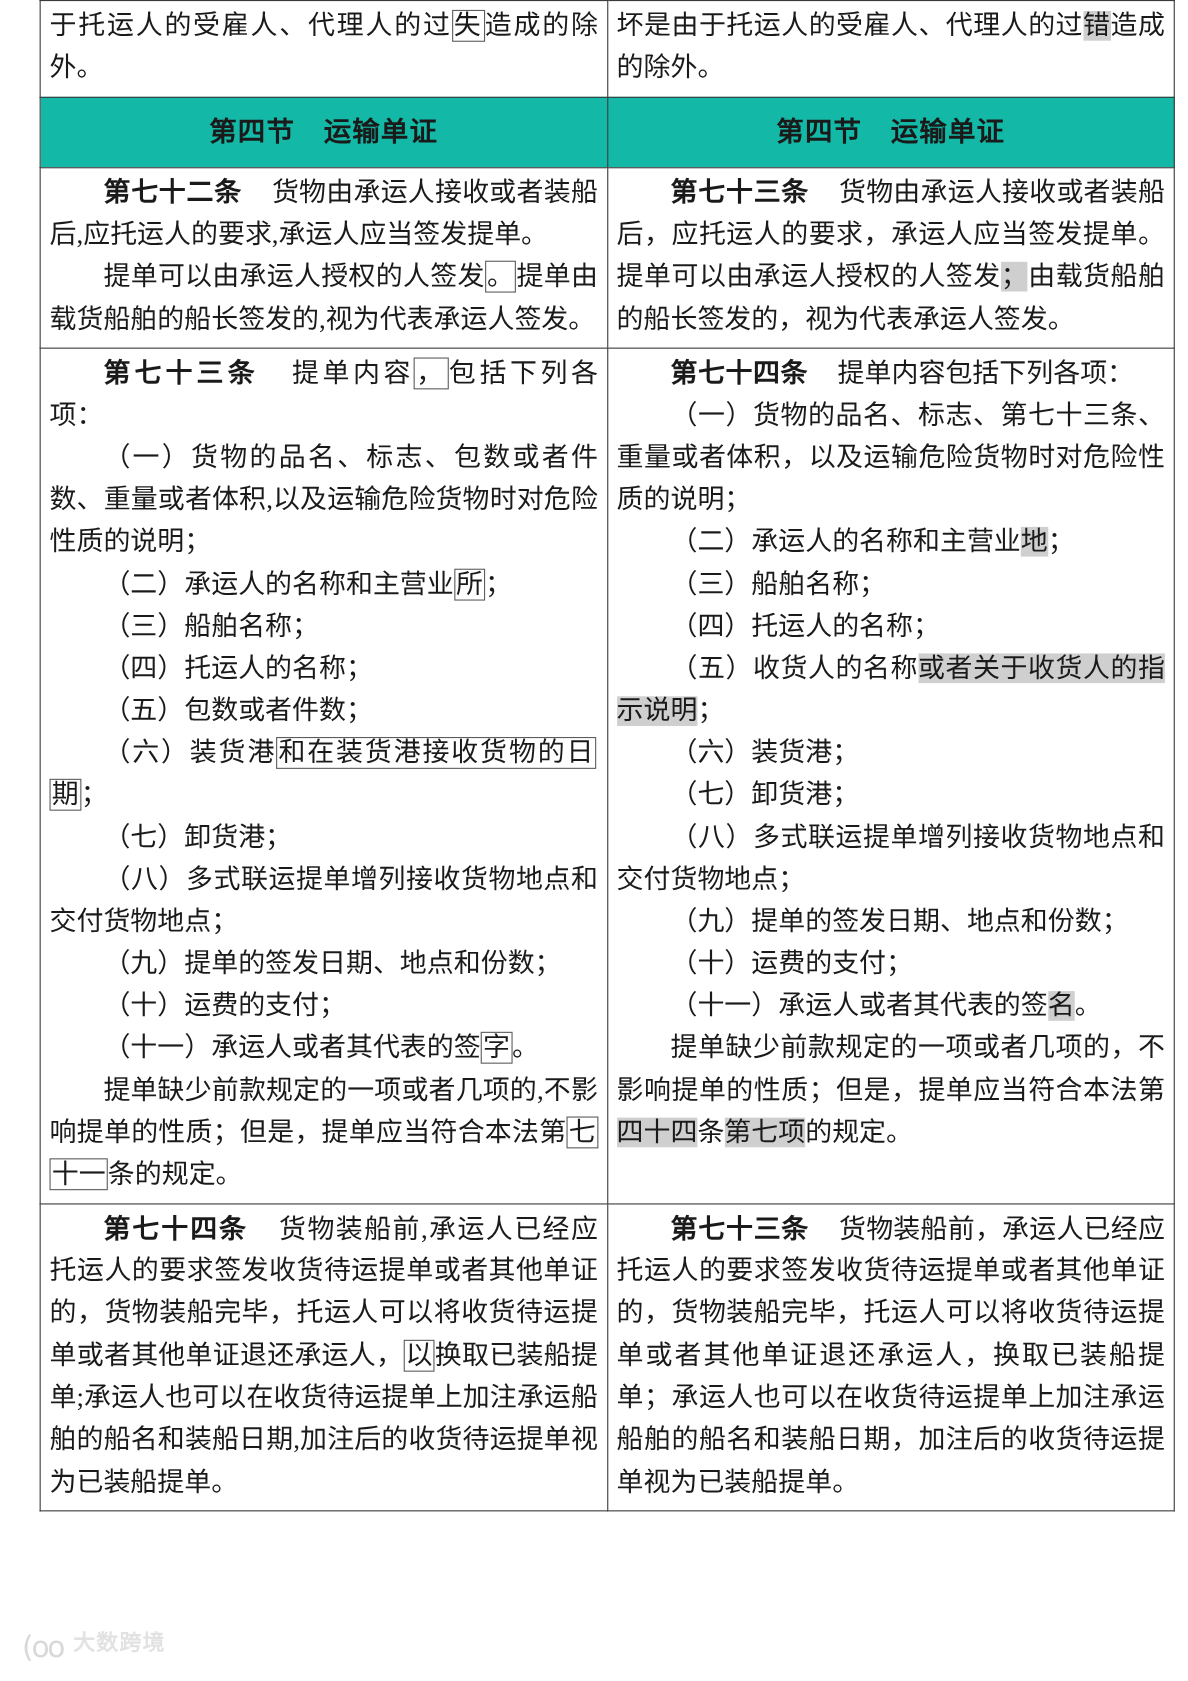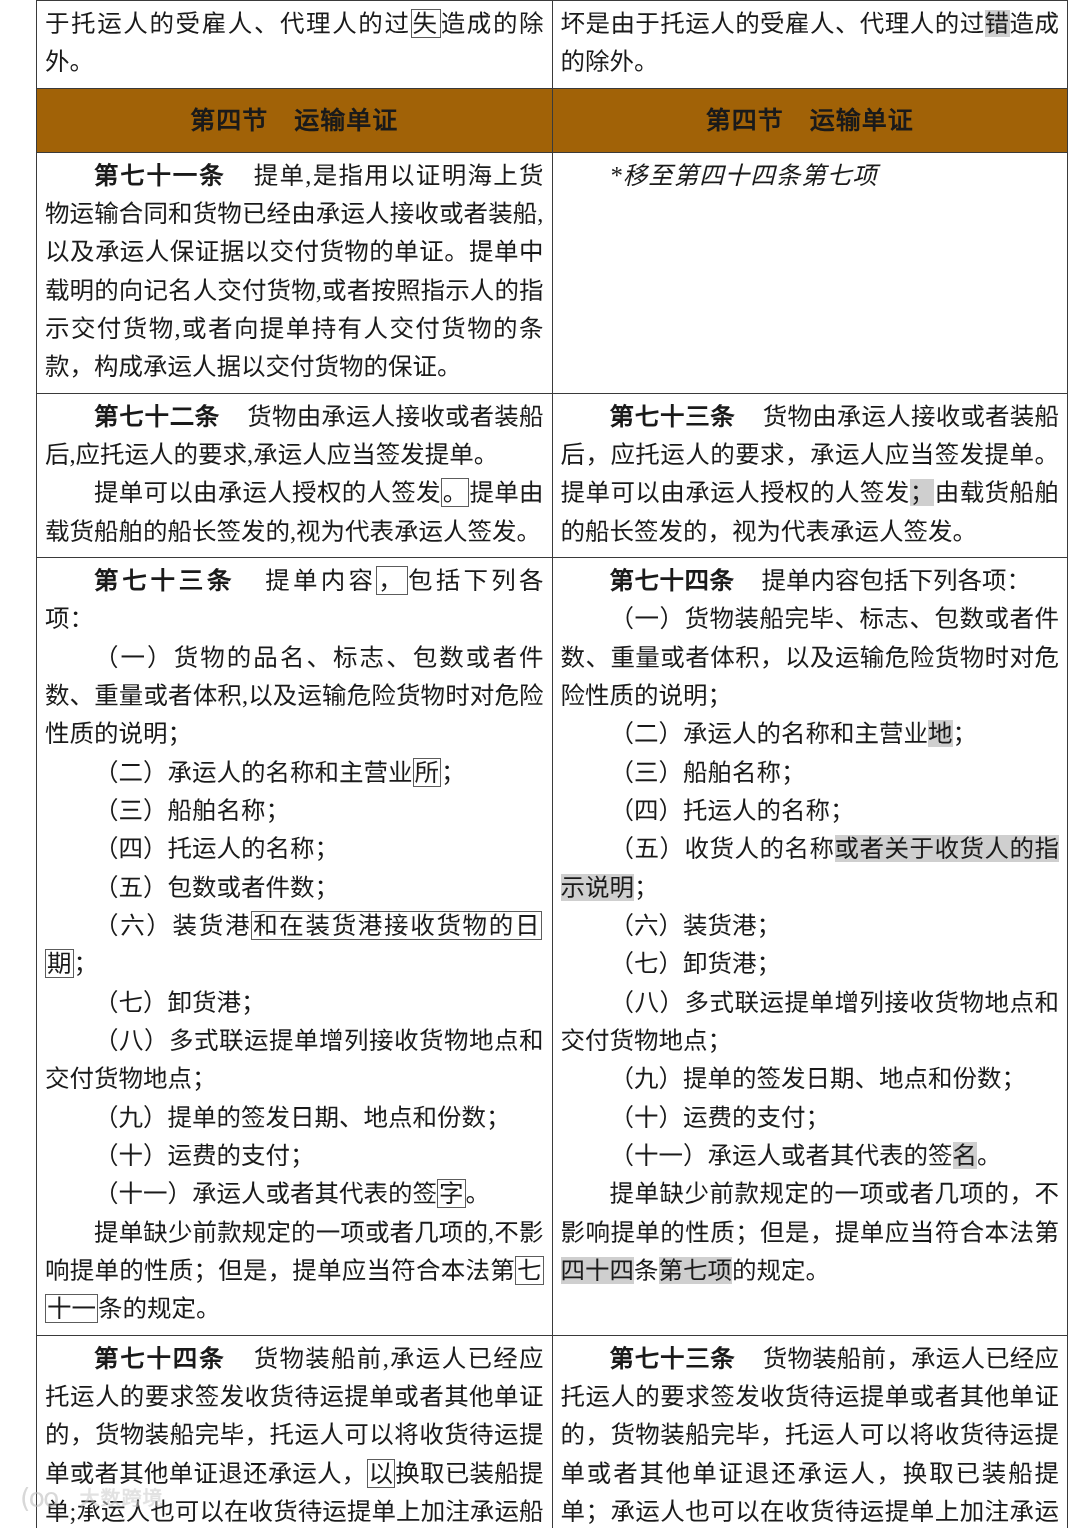--- a/index.html
+++ b/index.html
@@ -43,21 +43,21 @@
     font-size: 24.5px;
     line-height: 1.565;
     color: #1a1a1a;
     text-align: justify;
     text-justify: inter-ideograph;
     letter-spacing: 0;
     word-break: break-all;
   }
 
   .hdr td {
-    background: #a16207;
+    background: #14b8a6;
   }
   .hdr .cell-inner {
     text-align: center;
     font-weight: 700;
     font-size: 25px;
     padding-top: 12px;
     padding-bottom: 12px;
     letter-spacing: 1px;
   }
 
@@ -95,22 +95,22 @@
     font-family: "Liberation Serif", "DejaVu Serif", serif;
     letter-spacing: 1px;
   }
 
   
   #watermark {
     position: absolute;
     left: 8px;
     top: 1484px;
     display: flex;
-    align-items: center;
-    gap: 22px;
+    align-items: flex-start;
+    gap: 9px;
     opacity: 0.55;
   }
   #watermark .wm-mark {
     font-size: 27px;
     color: #b9b9b9;
     font-family: "DejaVu Sans", sans-serif;
     letter-spacing: -2px;
     line-height: 1;
   }
   #watermark .wm-text {
@@ -145,32 +145,20 @@
 
       <tr class="hdr">
         <td>
           <div class="cell-inner">第四节　运输单证</div>
         </td>
         <td>
           <div class="cell-inner">第四节　运输单证</div>
         </td>
       </tr>
 
-      <tr>
-        <td>
-          <div class="cell-inner">
-              <p class="para"><span class="art-num">第七十一条</span><span class="art-gap"></span>提单,是指用以证明海上货物运输合同和货物已经由承运人接收或者装船,以及承运人保证据以交付货物的单证。提单中载明的向记名人交付货物,或者按照指示人的指示交付货物,或者向提单持有人交付货物的条款，构成承运人据以交付货物的保证。</p>
-            </div>
-        </td>
-        <td>
-          <div class="cell-inner">
-            <p class="para ital">*移至第四十四条第七项</p>
-          </div>
-        </td>
-      </tr>
 
       <tr>
         <td>
           <div class="cell-inner">
               <p class="para"><span class="art-num">第七十二条</span><span class="art-gap"></span>货物由承运人接收或者装船后,应托运人的要求,承运人应当签发提单。</p>
               <p class="para">提单可以由承运人授权的人签发<span class="bx">。</span>提单由载货船舶的船长签发的,视为代表承运人签发。</p>
             </div>
         </td>
         <td>
           <div class="cell-inner">
@@ -193,21 +181,21 @@
               <p class="para">（八）多式联运提单增列接收货物地点和交付货物地点；</p>
               <p class="para">（九）提单的签发日期、地点和份数；</p>
               <p class="para">（十）运费的支付；</p>
               <p class="para">（十一）承运人或者其代表的签<span class="bx">字</span>。</p>
               <p class="para">提单缺少前款规定的一项或者几项的,不影响提单的性质；但是，提单应当符合本法第<span class="bx">七十一</span>条的规定。</p>
             </div>
         </td>
         <td>
           <div class="cell-inner">
               <p class="para"><span class="art-num">第七十四条</span><span class="art-gap"></span>提单内容包括下列各项：</p>
-              <p class="para">（一）货物装船完毕、标志、包数或者件数、重量或者体积，以及运输危险货物时对危险性质的说明；</p>
+              <p class="para">（一）货物的品名、标志、第七十三条、重量或者体积，以及运输危险货物时对危险性质的说明；</p>
               <p class="para">（二）承运人的名称和主营业<span class="hl">地</span>；</p>
               <p class="para">（三）船舶名称；</p>
               <p class="para">（四）托运人的名称；</p>
               <p class="para">（五）收货人的名称<span class="hl">或者关于收货人的指示说明</span>；</p>
               <p class="para">（六）装货港；</p>
               <p class="para">（七）卸货港；</p>
               <p class="para">（八）多式联运提单增列接收货物地点和交付货物地点；</p>
               <p class="para">（九）提单的签发日期、地点和份数；</p>
               <p class="para">（十）运费的支付；</p>
               <p class="para">（十一）承运人或者其代表的签<span class="hl">名</span>。</p>

